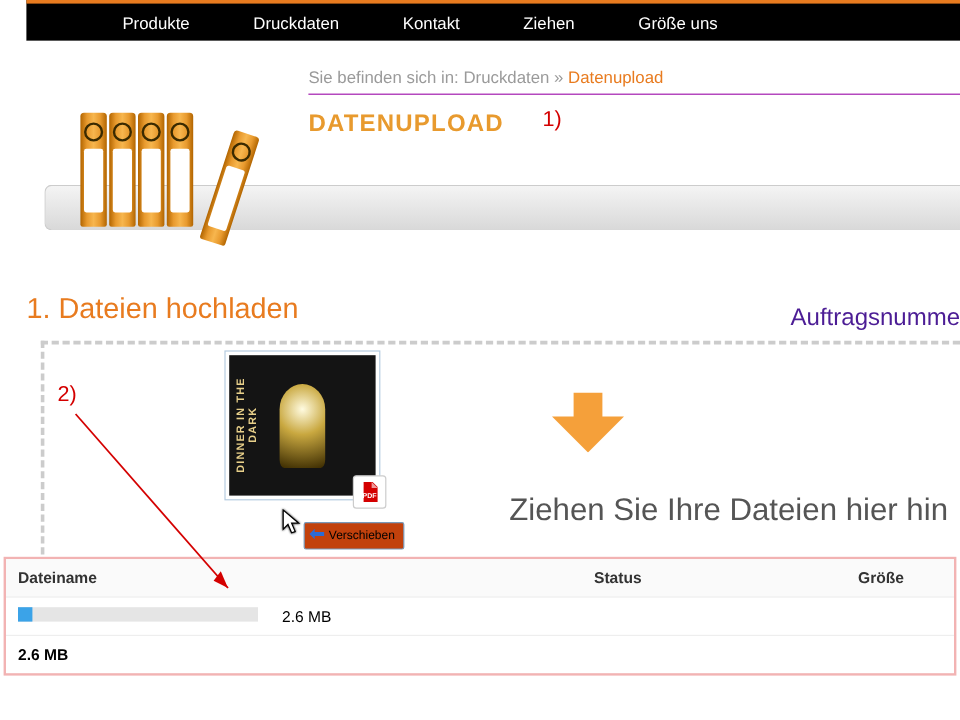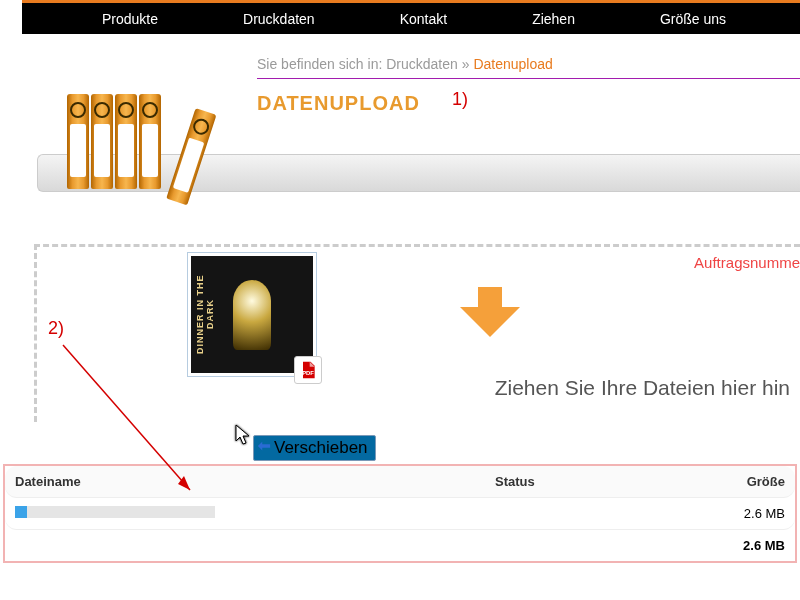--- a/index.html
+++ b/index.html
@@ -7,21 +7,21 @@
 
   .topnav {
     background: #000;
     border-top: 3px solid #e87b1f;
     height: 34px;
     display: flex;
     align-items: center;
     color: #fff;
     font-size: 14px;
     padding-left: 80px;
-    gap: 85px;
+    gap: 53px;
     margin-left: 22px;
   }
   .topnav .navitem { cursor: pointer; }
 
   .banner {
     position: relative;
     margin-left: 22px;
     height: 190px;
     background: #fff;
   }
@@ -103,38 +103,38 @@
   }
   .section-title {
     color: #e87b1f;
     font-size: 24px;
     font-weight: 400;
     margin-bottom: 12px;
   }
   .ordernr {
     position: absolute;
     right: 0; top: 10px;
-    color: #ef4444;
-    font-size: 15px;
+    color: #4c1d95;
+    font-size: 20px;
   }
 
   .dropzone {
     margin-left: 12px;
     border: 3px dashed #ccc;
     border-right: none;
     border-bottom: none;
     height: 178px;
     position: relative;
     padding: 10px;
   }
   .droplabel {
     position: absolute;
     right: 10px;
     bottom: 22px;
-    font-size: 21px;
+    font-size: 26px;
     color: #555;
   }
   .down-arrow {
     position: absolute;
     right: 280px;
     top: 40px;
     width: 60px; height: 50px;
   }
   .down-arrow svg { fill: #f5a03a; }
 
@@ -194,23 +194,23 @@
     width: 18px; height: 22px;
     pointer-events: none;
     z-index: 5;
   }
   .cursor svg { filter: drop-shadow(0 0 1px #000); }
 
   .tooltip {
     position: absolute;
     left: 253px;
     top: 435px;
-    background: #0369a1;
+    background: #c2410c;
     border: 1px solid #7a99b8;
-    font-size: 17px;
+    font-size: 10px;
     padding: 2px 7px 2px 3px;
     display: flex;
     align-items: center;
     gap: 3px;
     z-index: 4;
     border-radius: 2px;
   }
   .tooltip svg { width: 14px; height: 14px; }
 
   
@@ -231,27 +231,26 @@
     left: 3px; right: 3px;
     top: 464px;
     border: 2px solid #f2b3b3;
     background: #fff;
   }
   .ft-head, .ft-row, .ft-foot {
     display: flex;
     font-size: 13px;
     padding: 8px 10px;
     border-bottom: 1px solid #eee;
-    border-radius: 12px;
   }
   .ft-head { font-weight: bold; color: #333; background: #fafafa; }
   .ft-foot { font-weight: bold; justify-content: flex-end; border-bottom: none; }
   .col-name { flex: 0 0 480px; }
   .col-status { flex: 0 0 220px; }
-  .col-size { flex: 1; text-align: right; }
+  .col-size { flex: 1; text-align: left; }
   .progress {
     width: 200px; height: 12px;
     background: #e5e5e5;
     position: relative;
   }
   .progress-bar {
     position: absolute;
     left: 0; top: 0; bottom: 0;
     width: 6%;
     background: #3ba3e8;
@@ -281,20 +280,21 @@
     <span>Sie befinden sich in:</span>
     <a class="bc-link">Druckdaten</a>
     <span>»</span>
     <span class="bc-current">Datenupload</span>
   </div>
   <div class="page-title">DATENUPLOAD</div>
   <div class="annot annot1">1)</div>
 </div>
 
 <div class="section">
+  <div class="section-title">1. Dateien hochladen</div>
   <div class="ordernr">Auftragsnumme</div>
 
   <div class="dropzone">
     <div class="down-arrow">
       <svg viewBox="0 0 60 50">
           <polygon points="18,0 42,0 42,20 60,20 30,50 0,20 18,20"></polygon>
         </svg>
     </div>
     <div class="droplabel">Ziehen Sie Ihre Dateien hier hin</div>
 

